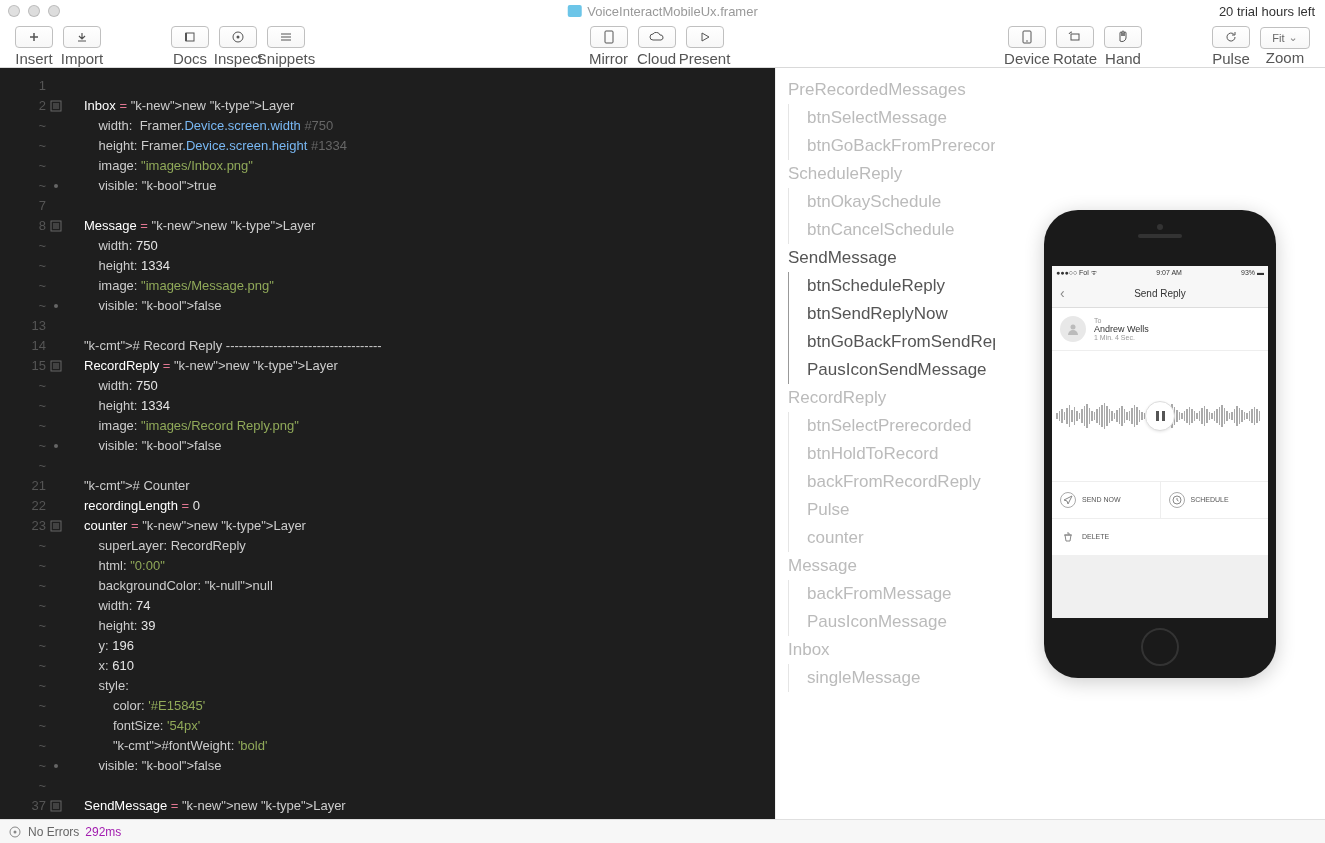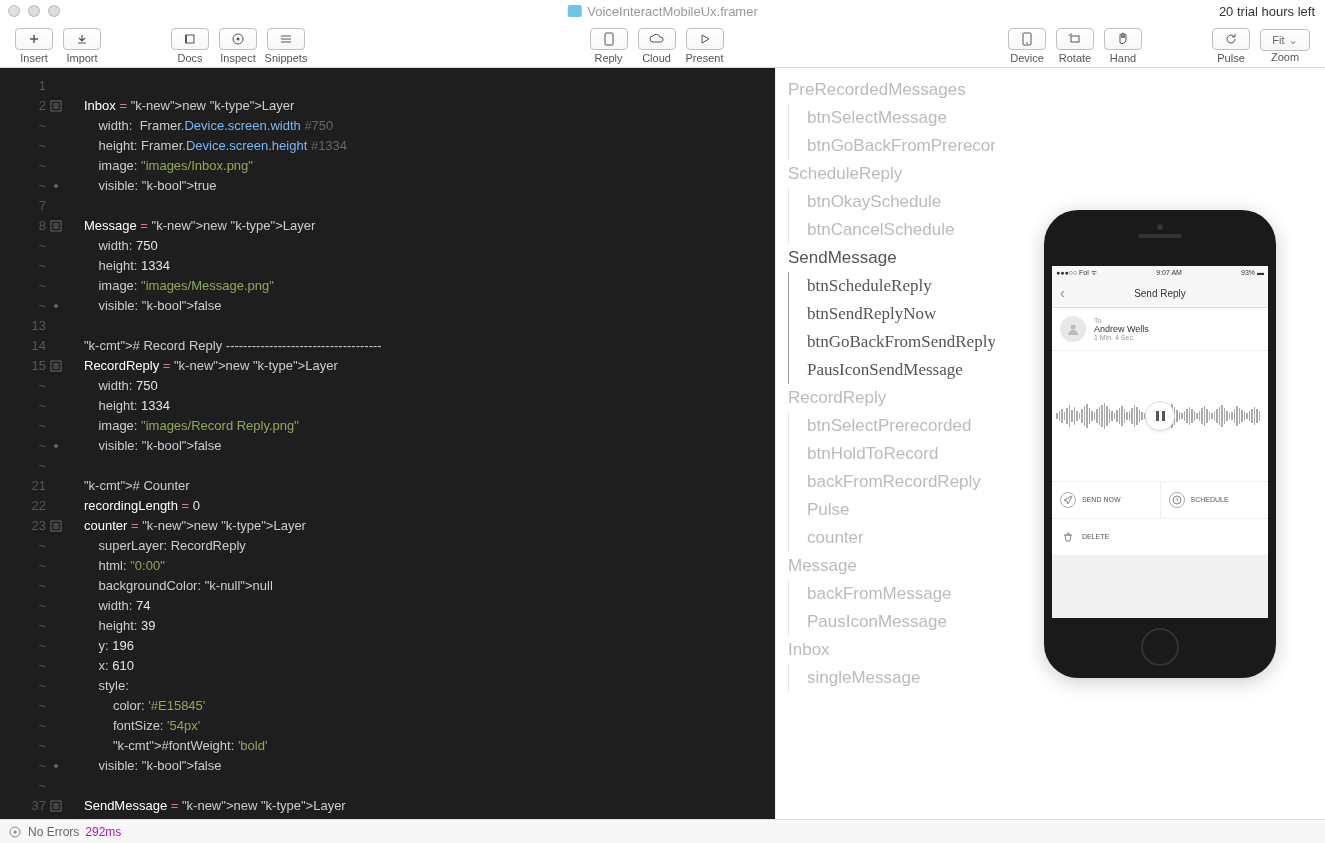--- a/index.html
+++ b/index.html
@@ -11,21 +11,21 @@
 .tl { width: 12px; height: 12px; border-radius: 50%; background: #ddd; border: 0.5px solid rgba(0,0,0,0.15); }
 .tl.close { background: #e0e0e0; }
 .title-text { position: absolute; left: 50%; transform: translateX(-50%); font-size: 13px; color: #999; display: flex; align-items: center; gap: 6px; }
 .title-icon { width: 14px; height: 12px; background: #6cc5e8; border-radius: 2px; display: inline-block; }
 .trial { position: absolute; right: 10px; font-size: 13px; color: #333; }
 
 
 .toolbar { height: 46px; border-bottom: 1px solid #d9d9d9; display: flex; align-items: flex-start; padding-top: 2px; }
 .tool-btn { display: flex; flex-direction: column; align-items: center; justify-content: center; width: 48px; height: 44px; cursor: pointer; }
 .tool-btn .icon-box { width: 38px; height: 22px; border: 1px solid #c0c0c0; border-radius: 4px; display: flex; align-items: center; justify-content: center; margin-bottom: 2px; background: linear-gradient(#fff,#f7f7f7); }
-.tool-btn .lbl { font-size: 11px; color: #555; }
+.tool-btn .lbl { font-size: 15px; color: #555; }
 .tool-gap { flex: 1; }
 .tool-spacer { width: 10px; }
 .tool-spacer-lg { width: 60px; }
 .zoom-select { width: 50px; height: 22px; border: 1px solid #c0c0c0; border-radius: 4px; display: flex; align-items: center; justify-content: center; font-size: 11px; color: #666; background: linear-gradient(#fff,#f7f7f7); margin-top:0; }
 
 
 .main { display: flex; height: calc(100% - 68px - 24px); }
 .editor { width: 775px; background: #1e1e1e; display: flex; font-family: "SF Mono", Menlo, Consolas, monospace; font-size: 13px; line-height: 20px; }
 .gutter { width: 70px; background: #1e1e1e; color: #555; text-align: right; padding: 8px 6px 0 0; position: relative; }
 .gutter .ln { height: 20px; padding-right: 18px; position: relative; }
@@ -39,21 +39,21 @@
 .k-num { color: #e5e5e5; }
 .k-str { color: #90a959; }
 .k-dim { color: #666; }
 .k-op { color: #e07792; }
 
 
 .layers { width: 220px; background: #fff; border-left: 1px solid #eee; padding: 8px 0; overflow: hidden; font-size: 17px; }
 .layer-item { padding: 4px 0 4px 12px; color: #bbb; cursor: pointer; }
 .layer-item.active { color: #555; }
 .layer-sub { padding: 4px 0 4px 18px; color: #bbb; cursor: pointer; position: relative; border-left: 1px solid #e5e5e5; margin-left: 12px; }
-.layer-sub.active { color: #555; font-family: Liberation Serif, serif; }
+.layer-sub.active { color: #555; }
 .layer-sub.active-border { border-left: 1px solid #999; }
 
 
 .preview { flex: 1; background: #fff; display: flex; align-items: center; justify-content: center; }
 .phone { width: 232px; height: 468px; background: #1a1a1a; border-radius: 34px; padding: 56px 8px 60px 8px; position: relative; box-shadow: 0 4px 20px rgba(0,0,0,0.2); }
 .phone::before { content:""; position:absolute; top:24px; left:50%; transform:translateX(-50%); width:44px; height:4px; background:#333; border-radius:2px; }
 .phone-camera { position:absolute; top:14px; left:50%; transform:translateX(-50%); width:6px; height:6px; background:#333; border-radius:50%; }
 .phone-home { position:absolute; bottom:12px; left:50%; transform:translateX(-50%); width:38px; height:38px; border:2px solid #333; border-radius:50%; background:#1a1a1a; }
 .screen { width: 100%; height: 100%; background: #f0f0f0; position: relative; overflow: hidden; }
 .statusbar { height: 14px; background: #f7f7f7; display: flex; justify-content: space-between; align-items: center; padding: 0 4px; font-size: 7px; color: #333; }
@@ -142,21 +142,21 @@
       </div>
     <div class="lbl">Snippets</div>
   </div>
   <div class="tool-gap"></div>
   <div class="tool-btn">
     <div class="icon-box">
         <svg width="10" height="14" viewBox="0 0 10 14">
           <rect x="1" y="1" width="8" height="12" rx="1" stroke="#555" fill="none"></rect>
         </svg>
       </div>
-    <div class="lbl">Reply</div>
+    <div class="lbl">Mirror</div>
   </div>
   <div class="tool-btn">
     <div class="icon-box">
         <svg width="16" height="10" viewBox="0 0 16 10">
           <path d="M4 8a3 3 0 010-6 4 4 0 017 1 2.5 2.5 0 011 5H4z" stroke="#555" fill="none"></path>
         </svg>
       </div>
     <div class="lbl">Cloud</div>
   </div>
   <div class="tool-btn">

